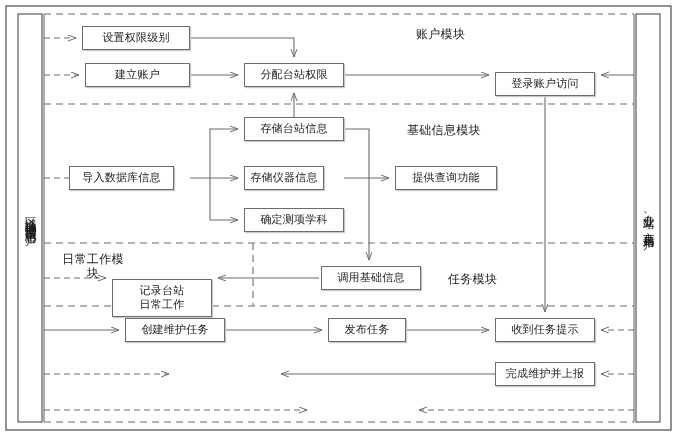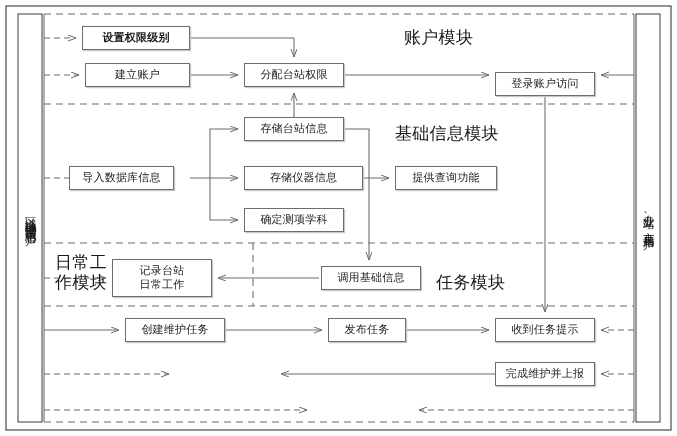--- a/index.html
+++ b/index.html
@@ -30,27 +30,28 @@
     color: #1a1a1a;
     display: flex;
     align-items: center;
     justify-content: center;
     text-align: center;
     line-height: 1.12;
     font-size: 11px;
     letter-spacing: 0.2px;
     box-shadow: 1.2px 1.2px 0 0 #c9c9c9;
   }
-  .node.twoline { line-height: 1.25; }
+  .node.twoline { line-height: 1.25; margin-top: 20px; }
   .modlabel {
     position: absolute;
-    font-size: 17px;
+    font-size: 12px;
     color: #1a1a1a;
     white-space: nowrap;
     letter-spacing: 0.3px;
+    margin-left: 12px;
   }
   .modlabel.two {
     text-align: center;
     line-height: 1.2;
     white-space: normal;
     width: 62px;
   }
   .vlabel {
     position: absolute;
     font-size: 11.5px;
@@ -151,27 +152,27 @@
   </svg>
 
   <div class="vlabel" style="left:18px; top:14px; width:24px; height:408px;">区域地球物理台网中心用户</div>
   <div class="vlabel" style="left:636px; top:14px; width:24px; height:408px;">专业站、市县站用户</div>
 
   <div class="modlabel" style="left:404px; top:26px;">账户模块</div>
   <div class="modlabel" style="left:395px; top:122px;">基础信息模块</div>
   <div class="modlabel two" style="left:50px; top:252px;">日常工作模块</div>
   <div class="modlabel" style="left:436px; top:271px;font-family:Liberation Serif, serif;">任务模块</div>
 
-  <div class="node" style="left:82px; top:26px; width:108px; height:24px;font-weight:bold;">设置权限级别</div>
+  <div class="node" style="left:82px; top:26px; width:108px; height:24px;">设置权限级别</div>
   <div class="node" style="left:85px; top:63px; width:105px; height:24px;">建立账户</div>
   <div class="node" style="left:244px; top:63px; width:100px; height:24px;">分配台站权限</div>
   <div class="node" style="left:495px; top:63px; width:100px; height:24px;margin-top:9px;">登录账户访问</div>
   <div class="node" style="left:244px; top:117px; width:100px; height:24px;">存储台站信息</div>
   <div class="node" style="left:69px; top:166px; width:105px; height:24px;">导入数据库信息</div>
-  <div class="node" style="left:244px; top:166px; width:119px; height:24px;">存储仪器信息</div>
+  <div class="node" style="left:244px; top:166px; width:80px; height:24px;">存储仪器信息</div>
   <div class="node" style="left:395px; top:166px; width:102px; height:24px;">提供查询功能</div>
   <div class="node" style="left:244px; top:208px; width:100px; height:24px;">确定测项学科</div>
   <div class="node twoline" style="left:112px; top:259px; width:100px; height:38px; white-space:pre-line;">记录台站
 日常工作</div>
   <div class="node" style="left:321px; top:266px; width:100px; height:24px;">调用基础信息</div>
   <div class="node" style="left:125px; top:318px; width:100px; height:24px;">创建维护任务</div>
   <div class="node" style="left:328px; top:318px; width:78px; height:24px;">发布任务</div>
   <div class="node" style="left:495px; top:318px; width:100px; height:24px;">收到任务提示</div>
   <div class="node" style="left:495px; top:362px; width:100px; height:24px;">完成维护并上报</div>
 

